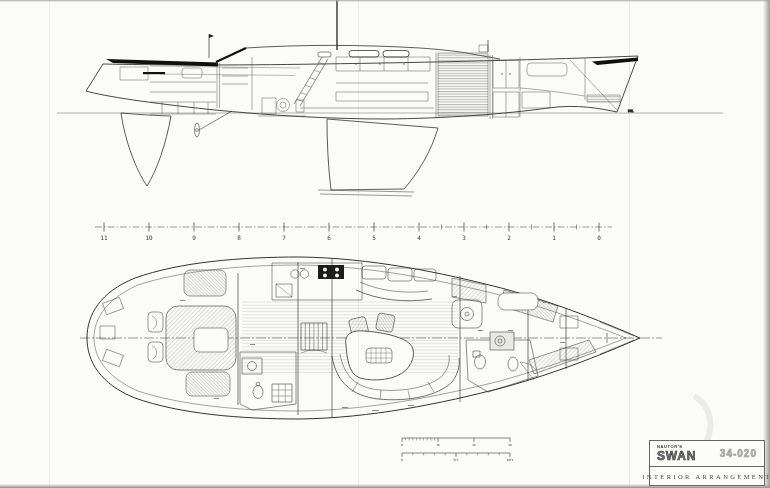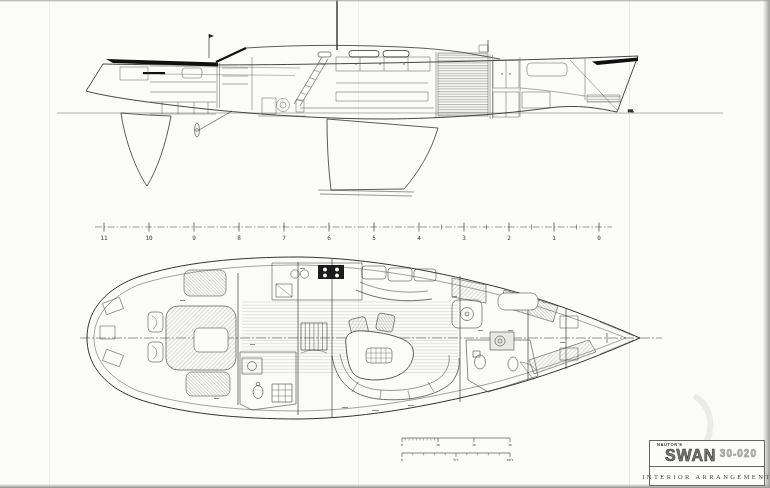--- a/index.html
+++ b/index.html
@@ -16,22 +16,22 @@
   .edge-right{position:absolute;right:0;top:0;width:7px;height:100%;
             background:linear-gradient(to left,#9c9c99,rgba(255,255,255,0));}
   .crease{position:absolute;top:0;width:1px;height:100%;background:#000;}
   
   .title-block{position:absolute;left:649px;top:440px;width:116px;height:46px;
                border:1px solid #666;background:#fcfcf9;box-sizing:border-box;}
   .tb-top{height:25px;border-bottom:1px solid #666;display:flex;align-items:center;
           justify-content:space-between;padding:0 7px;}
   .logo{line-height:1;}
   .logo-small{font-size:4px;font-weight:bold;letter-spacing:.6px;color:#333;display:block;}
-  .logo-large{font-size:16px;font-weight:bold;letter-spacing:.8px;color:#777;
-              -webkit-text-stroke:.55px #2e2e2e;display:block;margin-top:.5px;margin-left:8px;}
+  .logo-large{font-size:12px;font-weight:bold;letter-spacing:.8px;color:#777;
+              -webkit-text-stroke:.55px #2e2e2e;display:block;margin-top:.5px;}
   .model{font-size:10px;font-weight:bold;letter-spacing:1px;color:#b9b9b4;
          -webkit-text-stroke:.5px #8f8f8a;}
   .tb-bottom{height:19px;display:flex;align-items:center;justify-content:center;
              font-family:"Liberation Serif",serif;font-size:6.5px;letter-spacing:2.4px;
              color:#4a4a48;white-space:nowrap;}
 </style>
 </head>
 <body>
 
 <div id="page">
@@ -305,20 +305,20 @@
 <div class="edge-top"></div>
 <div class="edge-bottom"></div>
 <div class="edge-right"></div>
 
 <div class="title-block">
   <div class="tb-top">
     <div class="logo">
       <span class="logo-small">NAUTOR'S</span>
       <span class="logo-large">SWAN</span>
     </div>
-    <span class="model">30-020</span>
+    <span class="model">34-020</span>
   </div>
   <div class="tb-bottom">
     <span>INTERIOR ARRANGEMENT</span>
   </div>
 </div>
 
 </div>
 
 </body></html>

